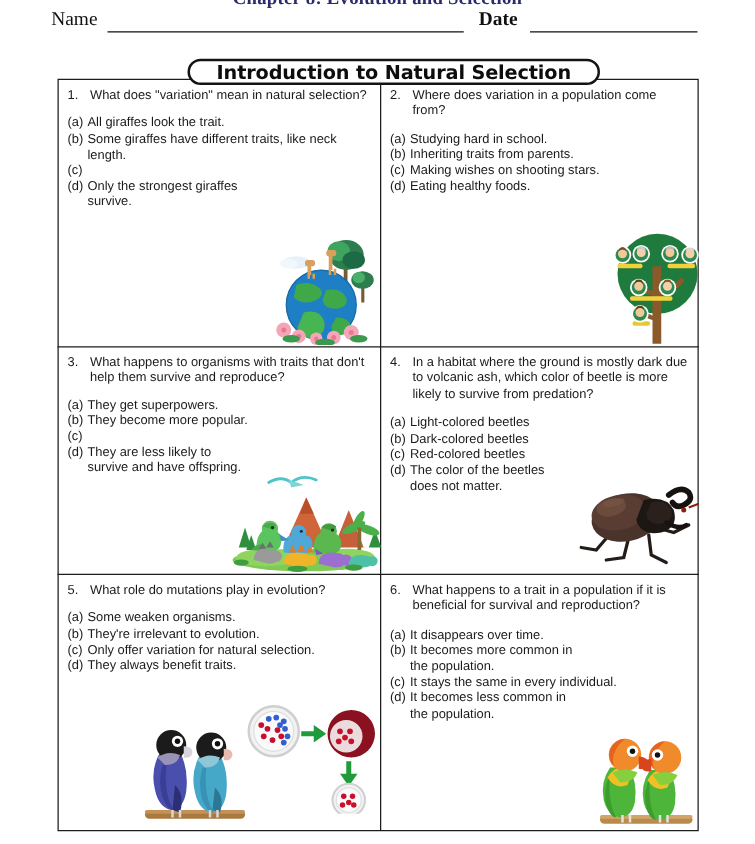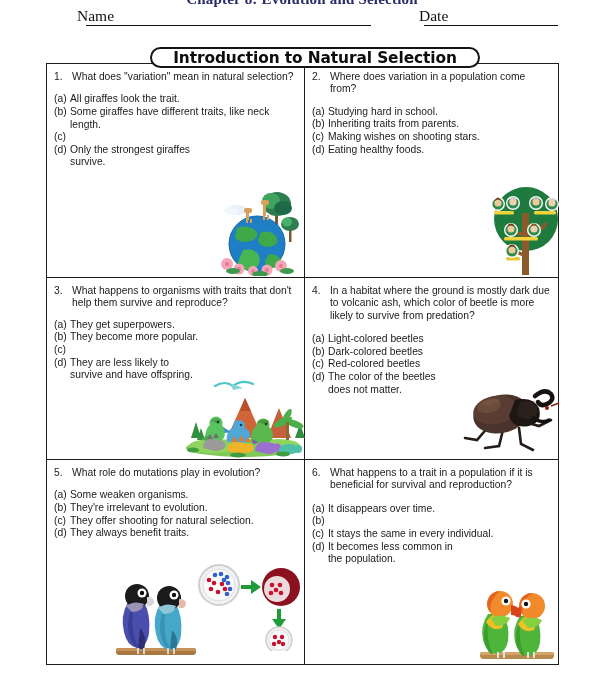--- a/index.html
+++ b/index.html
@@ -40,30 +40,29 @@
     width: 604px;
     height: 22px;
     font-family: "Liberation Serif", serif;
     font-size: 15.5px;
     color: #101010;
   }
   .nd-label {
     position: absolute;
     top: 0;
     line-height: 20px;
-    margin-left: 36px;
   }
   .nd-rule {
     position: absolute;
     border-bottom: 1.3px solid #111;
     height: 0;
   }
   #name-label { left: 41px; }
   #name-rule  { left: 86px;  top: 19px; width: 285px; }
-  #date-label { left: 383px; }
+  #date-label { left: 383px; font-weight: bold; }
   #date-rule  { left: 424px; top: 19px; width: 134px; }
 
   
   .sheet {
     position: absolute;
     left: 46px;
     top: 63px;
     width: 513px;
     height: 602px;
     border: 1.6px solid #1c1c1c;
@@ -507,21 +506,21 @@
     <div class="choice">
       <div class="ckey">(a)</div>
       <div class="ctext">Some weaken organisms.</div>
     </div>
     <div class="choice">
       <div class="ckey">(b)</div>
       <div class="ctext">They're irrelevant to evolution.</div>
     </div>
     <div class="choice">
       <div class="ckey">(c)</div>
-      <div class="ctext">They offer shooting for natural selection.</div>
+      <div class="ctext">Only offer variation for natural selection.</div>
     </div>
     <div class="choice">
       <div class="ckey">(d)</div>
       <div class="ctext">They always benefit traits.</div>
     </div>
   </div>
 </div>
 
 <div class="art" id="art-birds-blue">
   <svg viewBox="0 0 90 92" width="90" height="92">
@@ -606,20 +605,21 @@
     <div class="qnum">6.</div>
     <div class="qtext">What happens to a trait in a population if it is beneficial for survival and reproduction?</div>
   </div>
   <div class="choices" style="margin-top:11px">
     <div class="choice">
       <div class="ckey">(a)</div>
       <div class="ctext">It disappears over time.</div>
     </div>
     <div class="choice" style="width:150px">
       <div class="ckey">(b)</div>
+      <div class="ctext">It becomes more common in the population.</div>
     </div>
     <div class="choice">
       <div class="ckey">(c)</div>
       <div class="ctext">It stays the same in every individual.</div>
     </div>
     <div class="choice" style="width:150px">
       <div class="ckey">(d)</div>
       <div class="ctext">It becomes less common in the population.</div>
     </div>
   </div>

